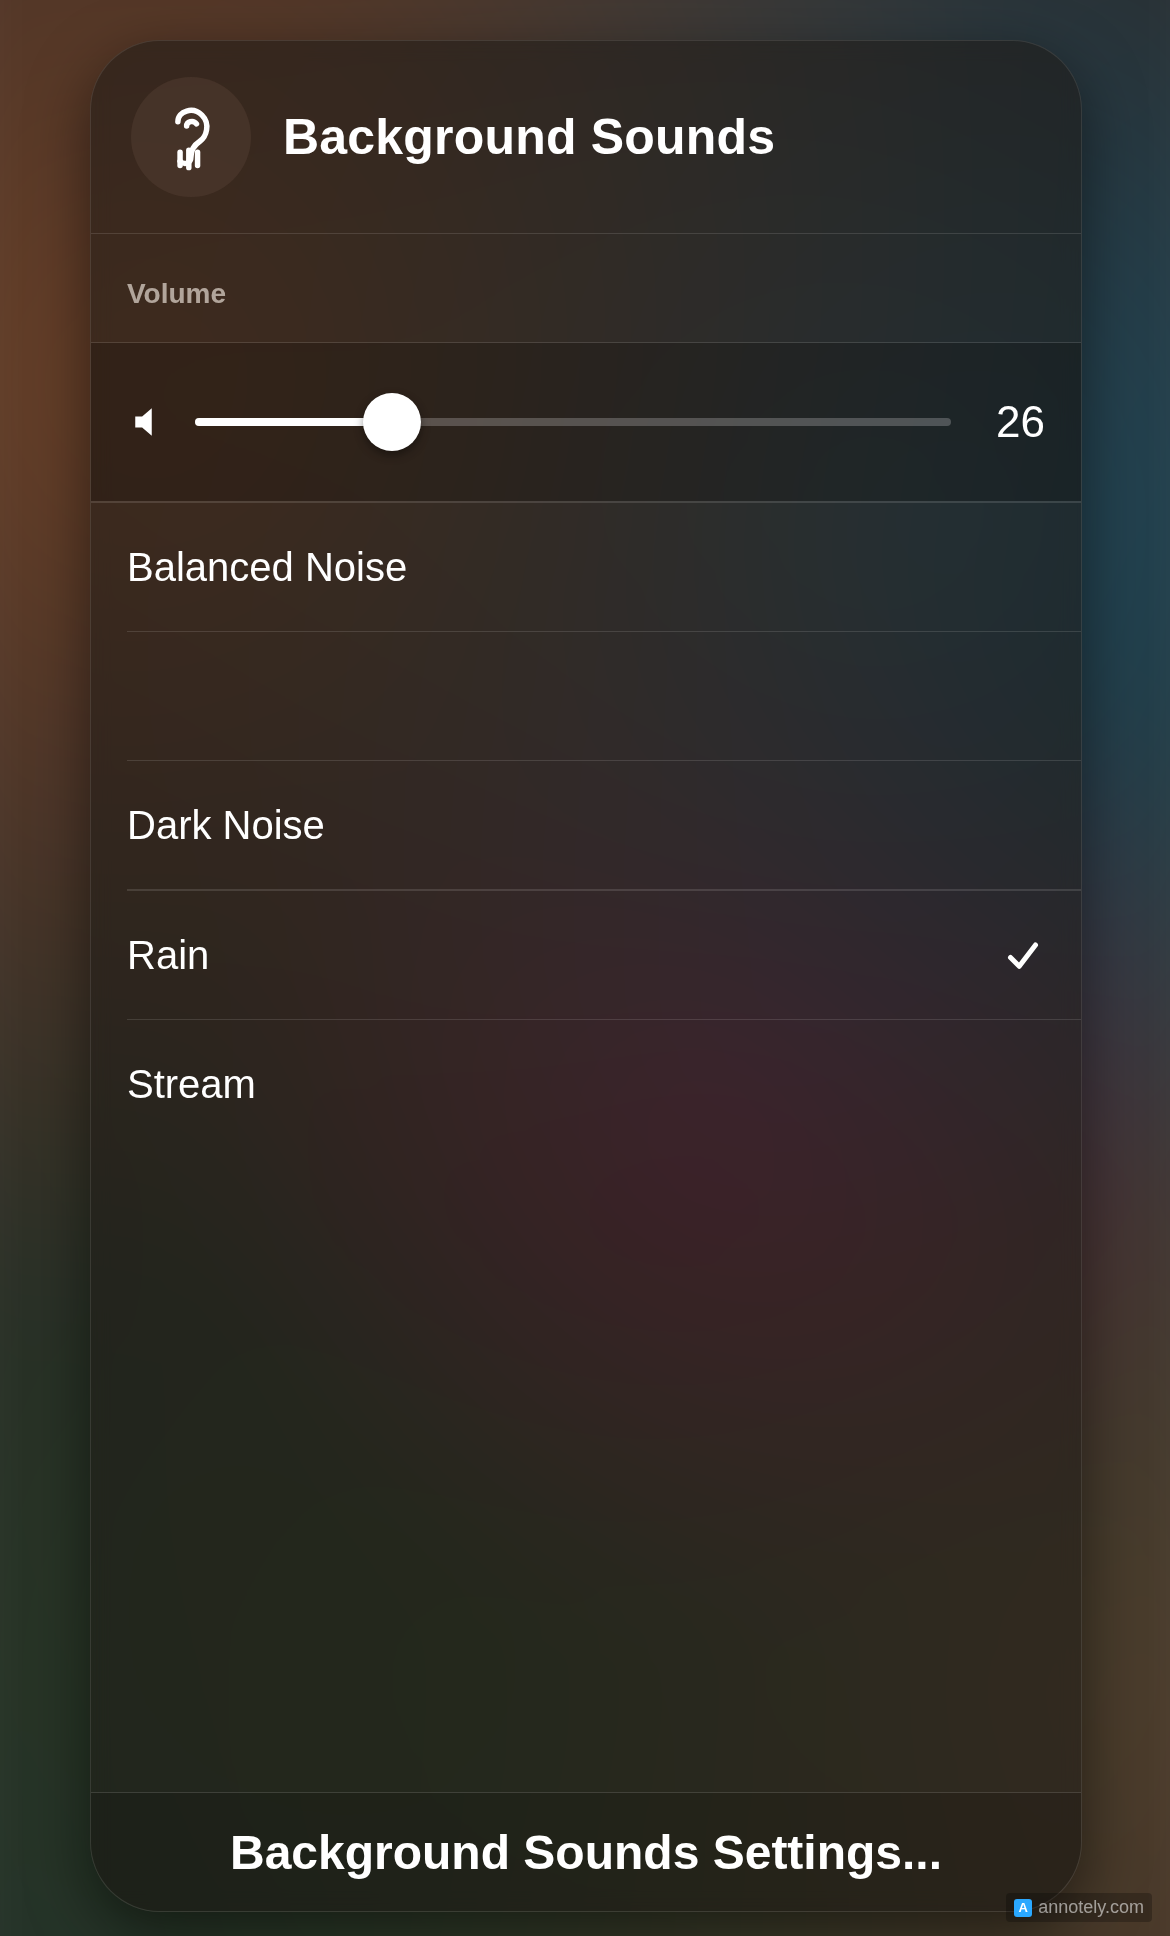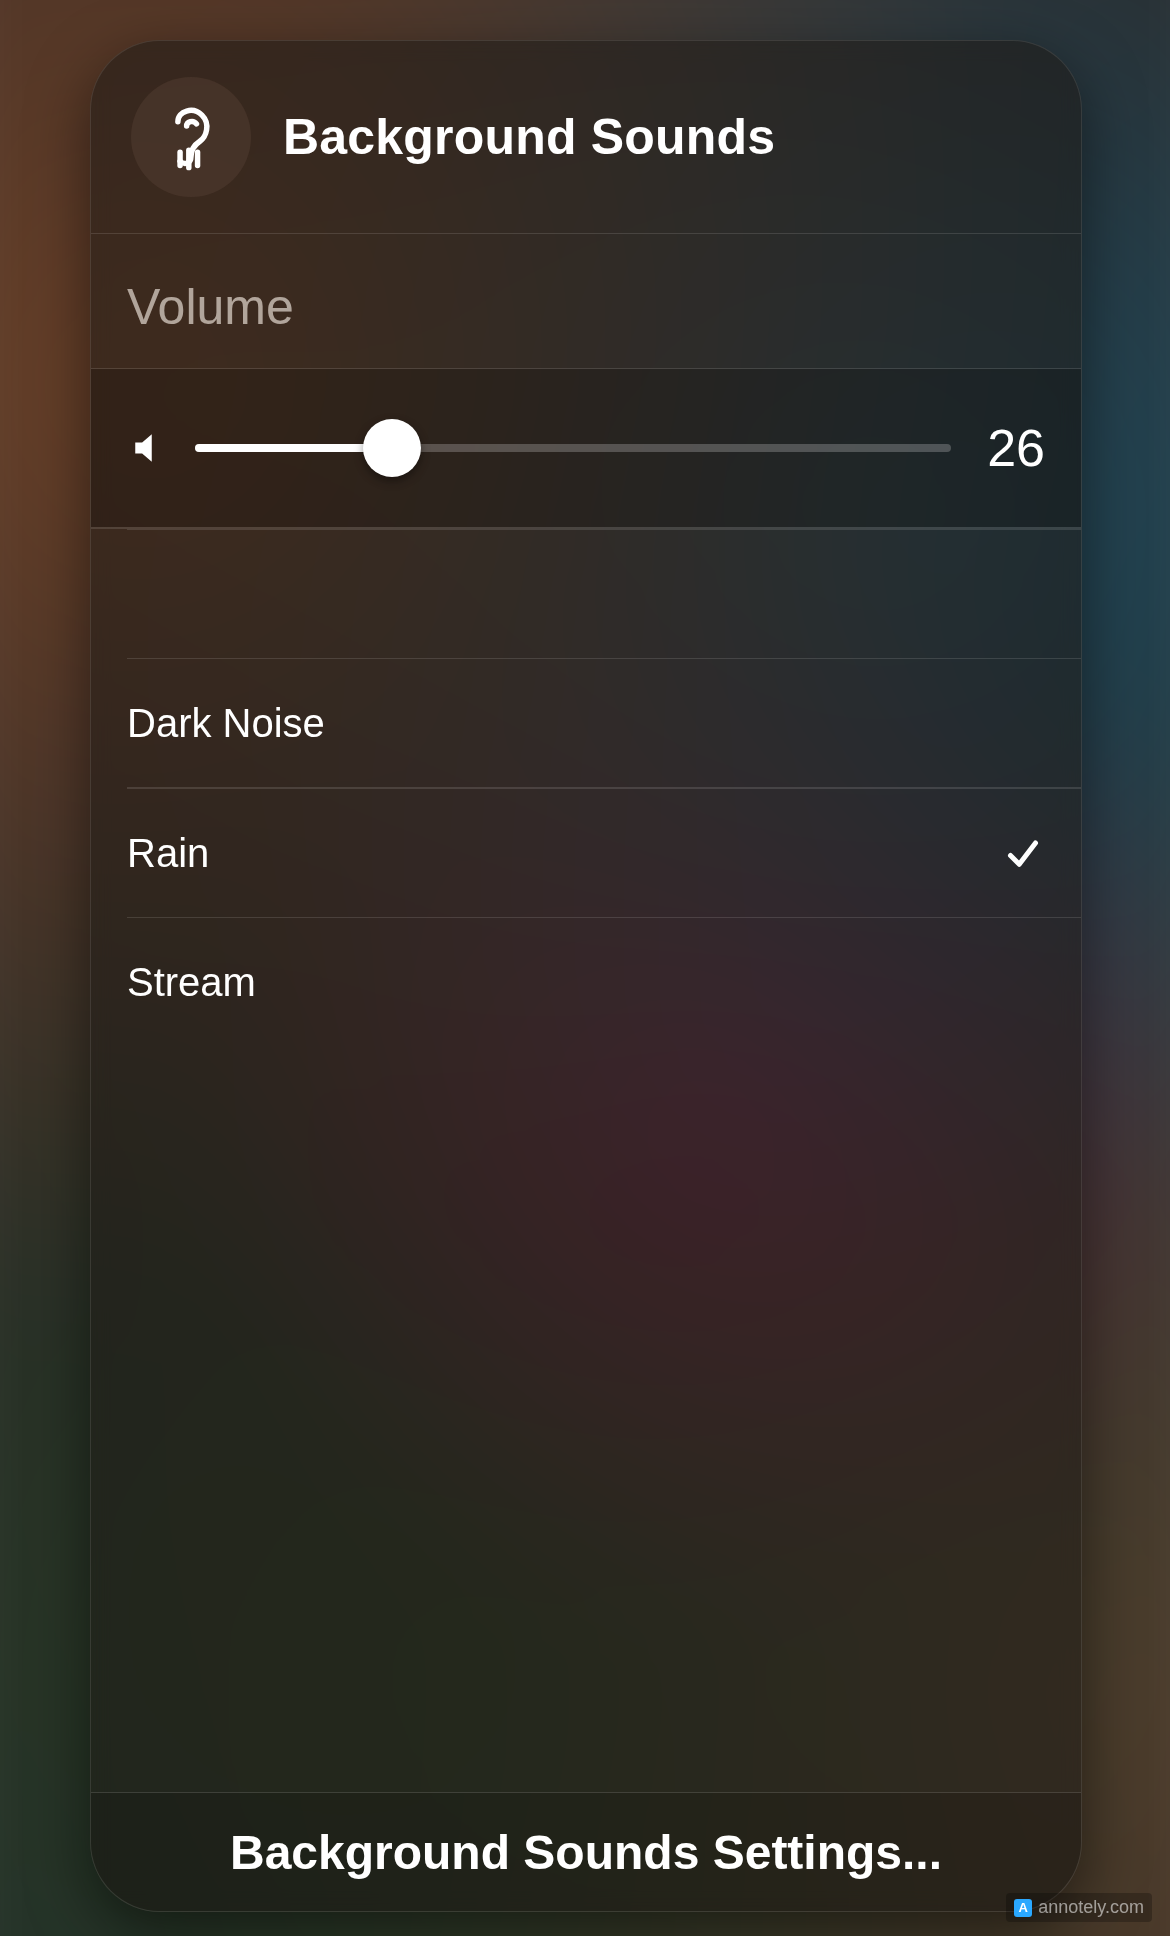--- a/index.html
+++ b/index.html
@@ -59,22 +59,22 @@
   .title {
     font-size: 50px;
     font-weight: 700;
     letter-spacing: 0.2px;
   }
   .sep {
     height: 1px;
     background: rgba(255,255,255,0.12);
   }
   .section-label {
-    font-size: 50px;
-    font-weight: 400;
+    font-size: 28px;
+    font-weight: 700;
     color: rgba(228,218,210,0.7);
     padding: 44px 36px 32px 36px;
   }
   .section-label.pad-top-lg { padding-top: 70px; }
   .volume-row {
     display: flex;
     align-items: center;
     gap: 24px;
     padding: 24px 36px 24px 36px;
     height: 110px;
@@ -108,21 +108,21 @@
     position: absolute;
     top: 50%;
     width: 58px;
     height: 58px;
     border-radius: 50%;
     background: #ffffff;
     transform: translate(-50%, -50%);
     box-shadow: 0 4px 10px rgba(0,0,0,0.4);
   }
   .vol-value {
-    font-size: 52px;
+    font-size: 44px;
     font-weight: 500;
     min-width: 70px;
     text-align: right;
   }
   .list {
     display: flex;
     flex-direction: column;
   }
   .row {
     display: flex;
@@ -209,20 +209,24 @@
     </div>
     <div class="vol-value">26</div>
   </div>
 
   <div class="sep"></div>
 
 
   <div class="sep"></div>
 
   <div class="list" id="sounds-list">
+      <div class="row">
+        <span>Balanced Noise</span>
+        <span class="check"></span>
+      </div>
       <div class="inset-sep"></div>
       <div class="row">
         <span class="check"></span>
       </div>
       <div class="inset-sep"></div>
       <div class="row">
         <span>Dark Noise</span>
         <span class="check"></span>
       </div>
       <div class="inset-sep"></div>

